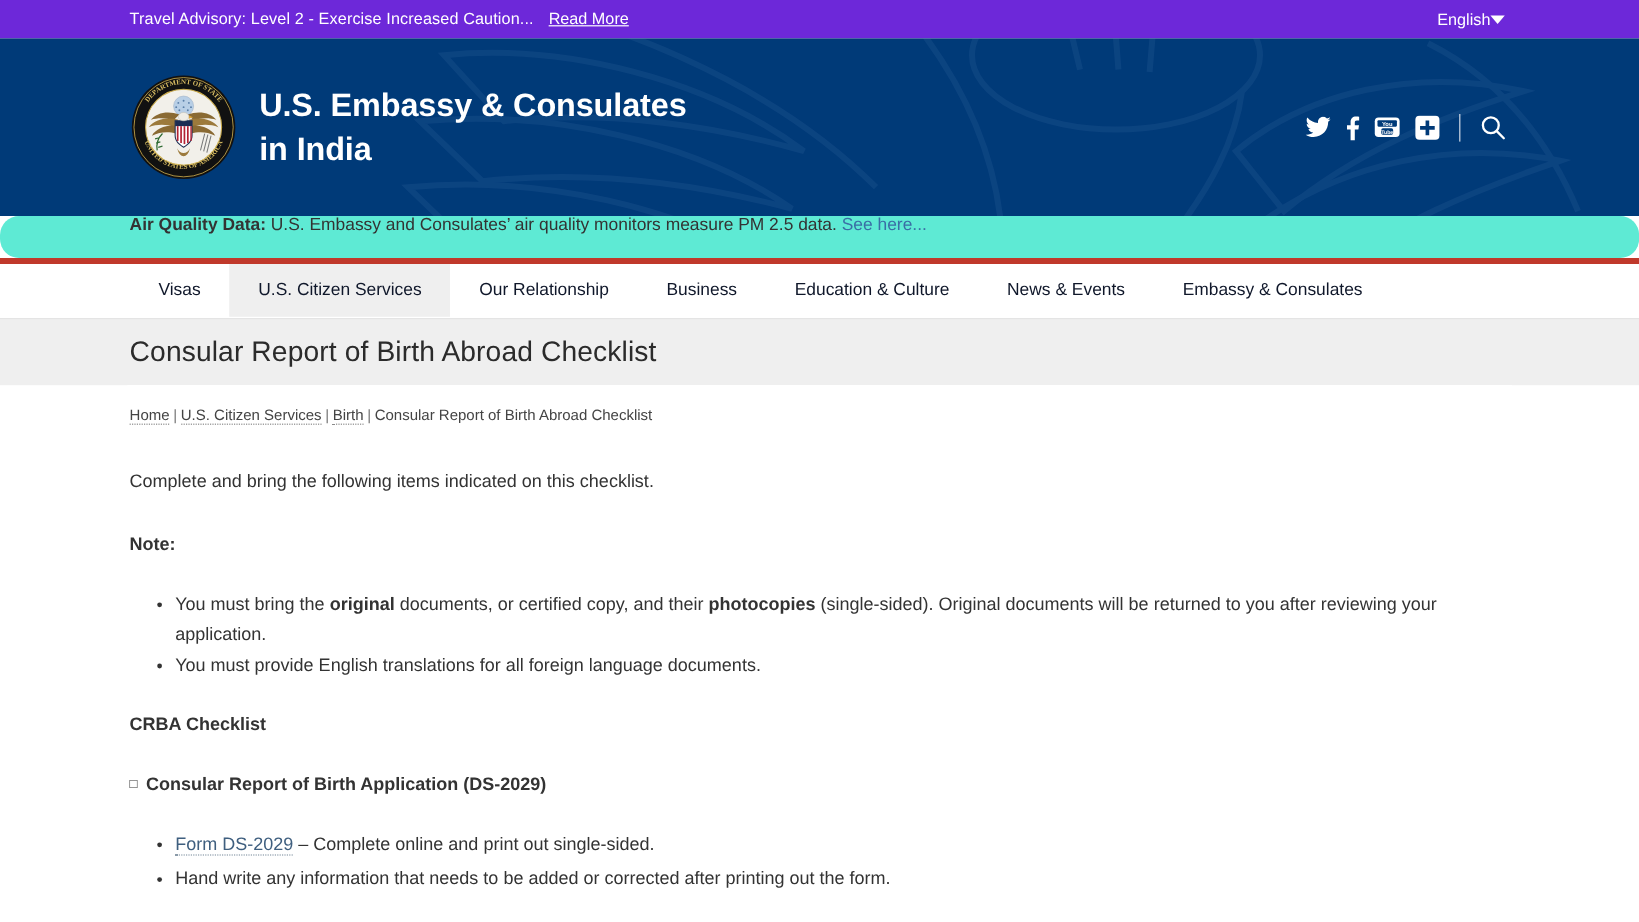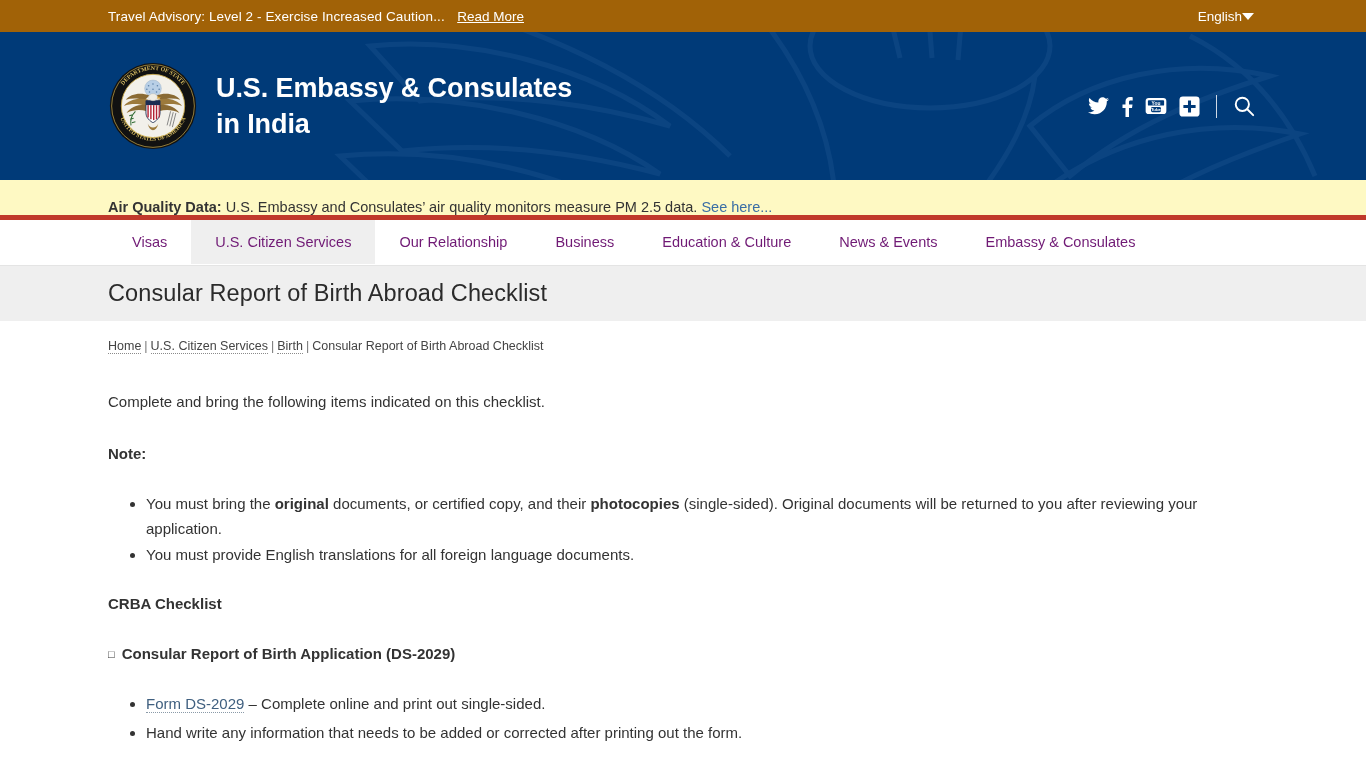--- a/index.html
+++ b/index.html
@@ -13,21 +13,21 @@
     overflow: hidden;
     background: #ffffff;
     font-family: "Liberation Sans", sans-serif;
     color: #333333;
     -webkit-font-smoothing: antialiased;
   }
 
   
   .advisory-bar {
     height: 32px;
-    background: #a16207;
+    background: #6d28d9;
     display: flex;
     align-items: center;
     position: relative;
   }
   .advisory-inner {
     width: 1152px;
     margin: 0 auto;
     display: flex;
     align-items: center;
     justify-content: space-between;
@@ -126,24 +126,25 @@
   }
   .soc-divider {
     width: 1px;
     height: 23px;
     background: #cfd9e6;
     margin: 0 4px;
   }
 
   
   .aq-bar {
-    background: #fef9c3;
+    background: #5eead4;
     height: 35px;
     display: flex;
-    align-items: flex-end;
+    align-items: flex-start;
+    border-radius: 16px;
   }
   .aq-inner {
     width: 1152px;
     margin: 0 auto;
     padding-left: 2px;
     font-size: 14.5px;
     color: #333333;
     white-space: nowrap;
   }
   .aq-strong { font-weight: bold; }
@@ -169,21 +170,21 @@
     height: 100%;
     display: flex;
     align-items: stretch;
     padding-left: 2px;
   }
   .nav-item {
     display: flex;
     align-items: center;
     padding: 0 24px;
     font-size: 14.5px;
-    color: #701a75;
+    color: #0f172a;
     cursor: pointer;
     white-space: nowrap;
   }
   .nav-item.active {
     background: #efefef;
   }
 
   
   .title-band {
     background: #efefef;

